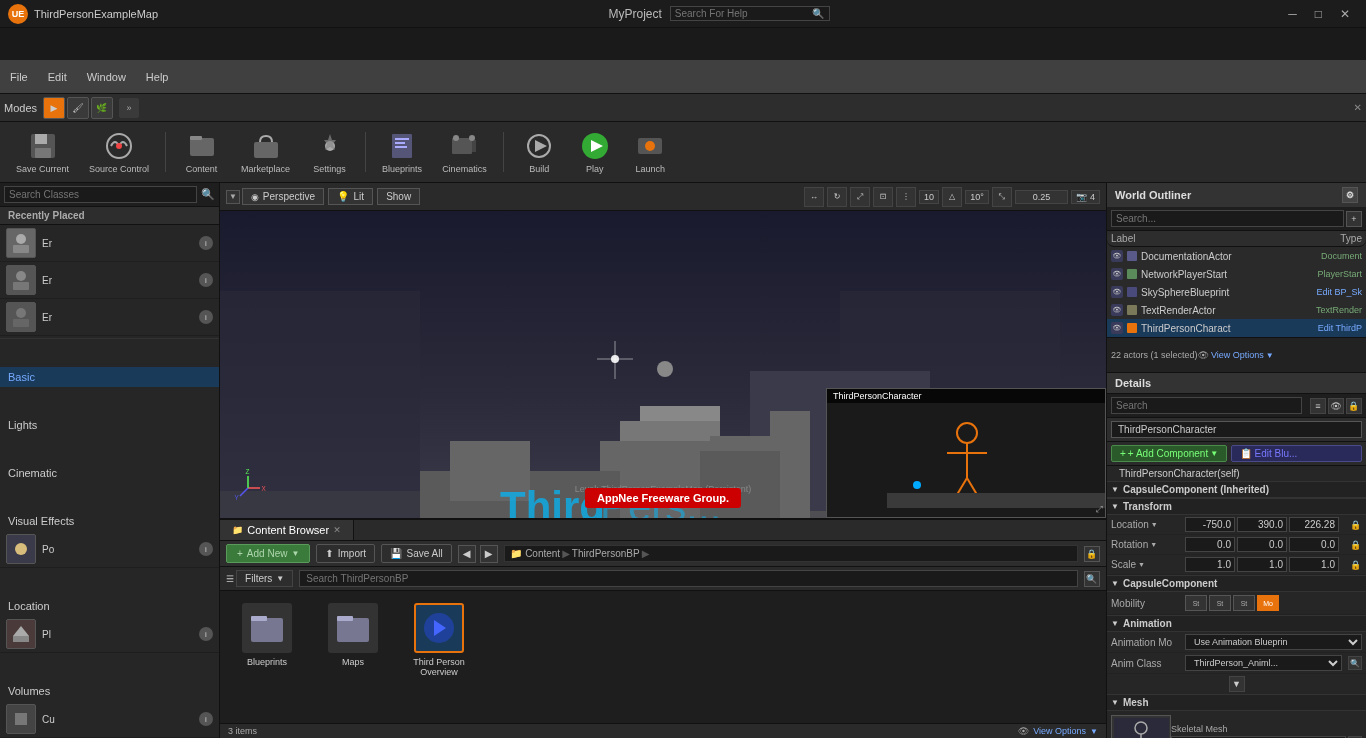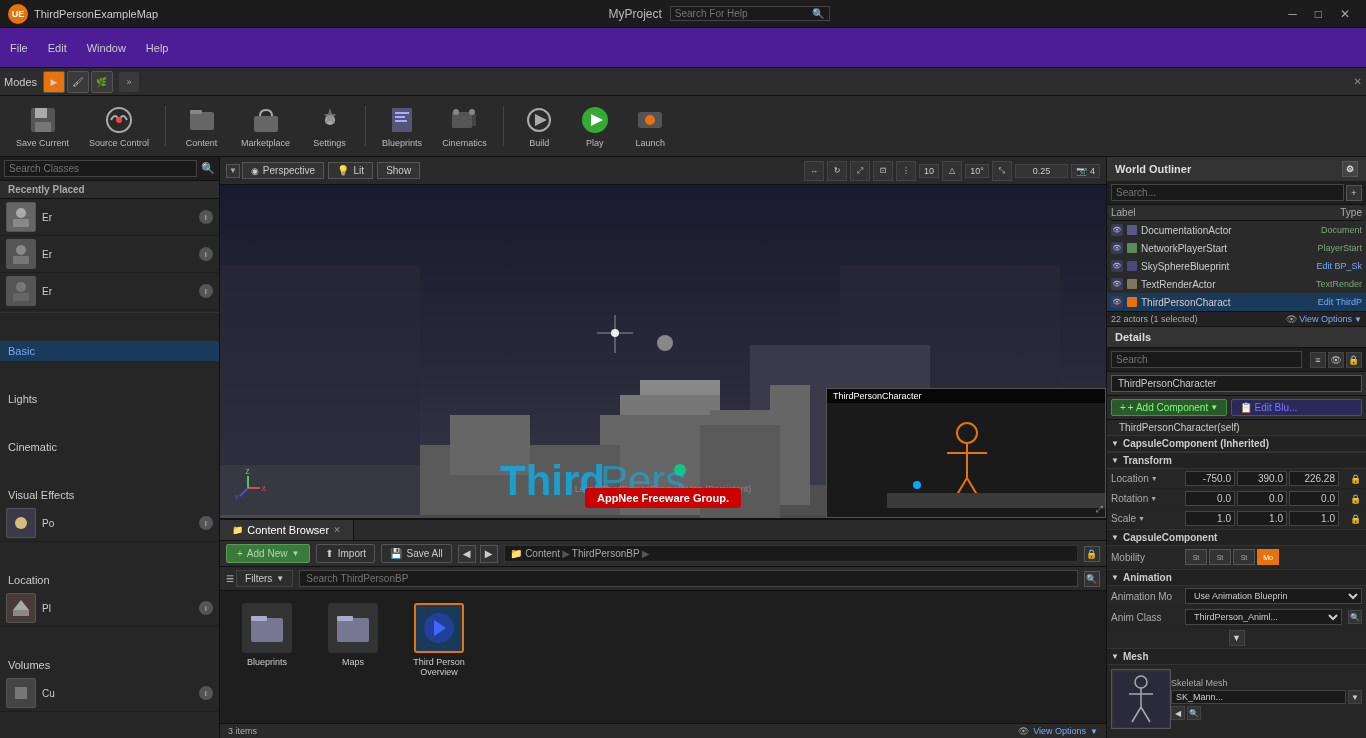--- a/index.html
+++ b/index.html
@@ -6,21 +6,21 @@
     body { background: #1a1a1a; color: #ccc; font-family: 'Segoe UI', Arial, sans-serif; font-size: 11px; width: 1366px; height: 738px; overflow: hidden; }
 
     
     #title-bar { background: #1c1c1c; height: 28px; display: flex; align-items: center; justify-content: space-between; border-bottom: 1px solid #111; }
     #title-bar .left { display: flex; align-items: center; gap: 6px; padding-left: 8px; }
     #title-bar .left .ue-logo { width: 20px; height: 20px; background: #e8730c; border-radius: 50%; display: flex; align-items: center; justify-content: center; font-size: 9px; font-weight: bold; color: #fff; }
     #title-bar .right { display: flex; align-items: center; gap: 2px; padding-right: 8px; }
     #title-bar .right span { cursor: pointer; padding: 2px 8px; font-size: 12px; color: #aaa; }
 
     
-    #menu-bar { background: #4c1d95; height: 40px; display: flex; align-items: center; border-bottom: 1px solid #111; }
+    #menu-bar { background: #404040; height: 34px; display: flex; align-items: center; border-bottom: 1px solid #111; margin-top: 32px; }
     #menu-bar span { padding: 0 10px; cursor: pointer; height: 100%; display: flex; align-items: center; font-size: 11px; color: #ccc; }
 
     
     #modes-bar { background: #2d2d2d; height: 28px; display: flex; align-items: center; border-bottom: 1px solid #111; padding: 0 4px; gap: 2px; }
     #modes-bar .modes-label { color: #ccc; font-size: 11px; margin-right: 4px; }
     .modes-icon { width: 22px; height: 22px; background: #3a3a3a; border: 1px solid #555; border-radius: 2px; display: flex; align-items: center; justify-content: center; cursor: pointer; font-size: 9px; }
 
     
     #toolbar { background: #2a2a2a; border-bottom: 1px solid #111; display: flex; align-items: center; padding: 4px 8px; gap: 4px; flex-shrink: 0; }
     .toolbar-btn { display: flex; flex-direction: column; align-items: center; padding: 4px 8px; cursor: pointer; border-radius: 3px; min-width: 55px; }
@@ -35,21 +35,21 @@
     .outliner-search { display: flex; align-items: center; padding: 3px 4px; background: #1e1e1e; border-bottom: 1px solid #111; }
     .outliner-search input { background: #1a1a1a; border: 1px solid #444; color: #ccc; padding: 2px 4px; font-size: 10px; flex: 1; outline: none; }
     .outliner-col-headers { display: flex; padding: 2px 4px; background: #2d2d2d; border-bottom: 1px solid #111; border-radius: 7px; }
     .outliner-col { flex: 1; font-size: 10px; color: #aaa; cursor: pointer; }
     .outliner-col.right { text-align: right; }
     .outliner-item { display: flex; align-items: center; padding: 1px 4px; height: 18px; font-size: 10px; cursor: pointer; gap: 4px; }
     .outliner-item.selected { background: #1a3a5a; }
     .outliner-item .eye { width: 12px; height: 12px; background: #3a3a5a; border-radius: 2px; display: flex; align-items: center; justify-content: center; font-size: 7px; flex-shrink: 0; }
     .outliner-item .item-name { flex: 1; overflow: hidden; text-overflow: ellipsis; white-space: nowrap; }
     .outliner-item .item-type { color: #7a7; font-size: 9px; overflow: hidden; text-overflow: ellipsis; white-space: nowrap; max-width: 80px; }
-    .outliner-status { padding: 2px 4px; font-size: 9px; color: #aaa; display: flex; justify-content: space-between; border-top: 1px solid #111; background: #222; }
+    .outliner-status { padding: 12px 4px; font-size: 9px; color: #aaa; display: flex; justify-content: flex-start; border-top: 1px solid #111; background: #222; }
     .view-options-btn { color: #7af; cursor: pointer; font-size: 9px; }
 
     
     #details { flex: 1; overflow-y: auto; }
     .details-header { background: #2a2a2a; border-bottom: 1px solid #111; }
     .details-search { display: flex; align-items: center; padding: 3px 4px; background: #1e1e1e; border-bottom: 1px solid #111; gap: 4px; }
     .details-search input { background: #1a1a1a; border: 1px solid #444; color: #ccc; padding: 2px 4px; font-size: 10px; flex: 1; outline: none; }
     .details-name-bar { display: flex; align-items: center; padding: 3px 4px; gap: 4px; border-bottom: 1px solid #111; background: #2d2d2d; }
     .details-name-input { background: #1a1a1a; border: 1px solid #555; color: #ccc; padding: 2px 6px; font-size: 10px; flex: 1; outline: none; }
     .details-actions { display: flex; gap: 4px; padding: 3px 4px; border-bottom: 1px solid #111; background: #2a2a2a; }

